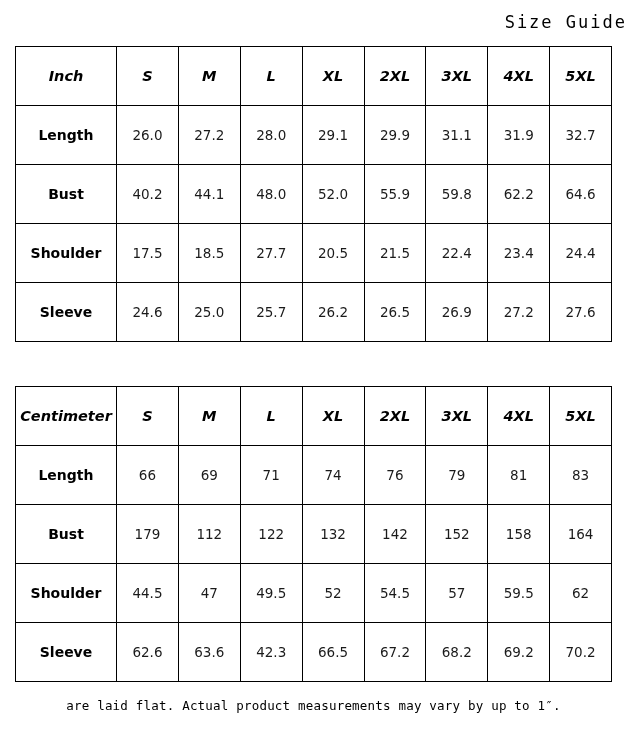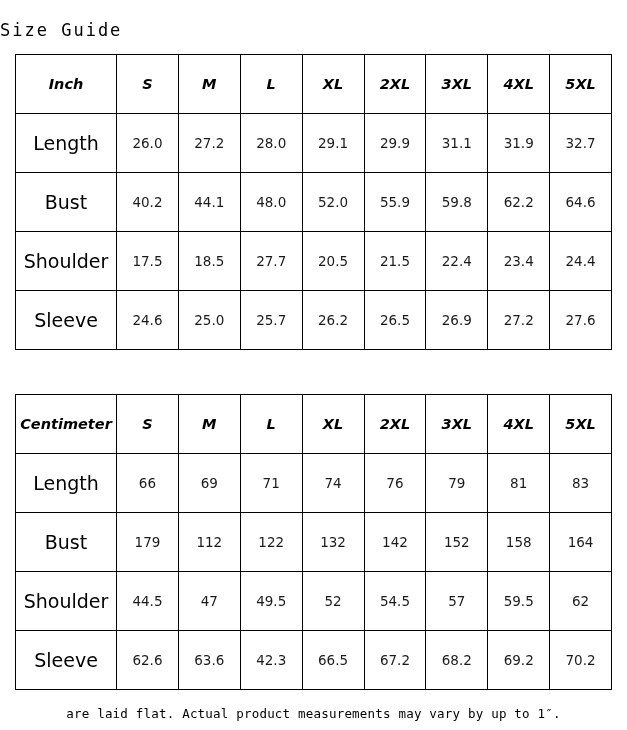--- a/index.html
+++ b/index.html
@@ -14,25 +14,25 @@
     color: #000000;
     overflow: hidden;
   }
   .page {
     width: 627px;
     height: 730px;
     position: relative;
     box-sizing: border-box;
   }
   .title {
-    text-align: left;
+    text-align: right;
     font-family: "DejaVu Sans Mono", monospace;
     font-size: 17px;
     letter-spacing: 2px;
-    padding-top: 20px;
+    padding-top: 12px;
     padding-bottom: 14px;
     color: #000;
   }
   table.size-table {
     border-collapse: collapse;
     width: 597px;
     margin: 0 auto;
     table-layout: fixed;
   }
   table.size-table td {
@@ -49,22 +49,22 @@
     font-size: 14px;
     color: #000;
   }
   table.size-table tr.header-row td {
     font-weight: bold;
     font-size: 14.5px;
     color: #000;
     font-style: italic;
   }
   table.size-table td.row-label {
-    font-weight: normal;
-    font-size: 19px;
+    font-weight: bold;
+    font-size: 14px;
     color: #000;
   }
   .col-first { width: 98px; }
   .gap {
     height: 44px;
   }
   .footnote {
     margin: 0 auto;
     width: 597px;
     text-align: center;

